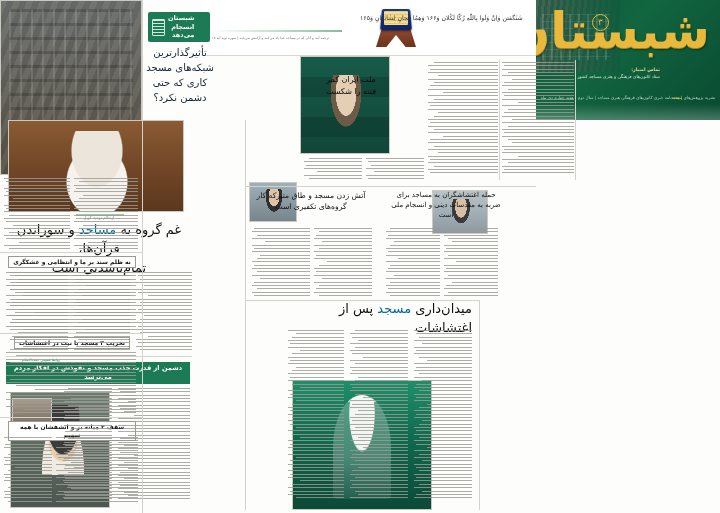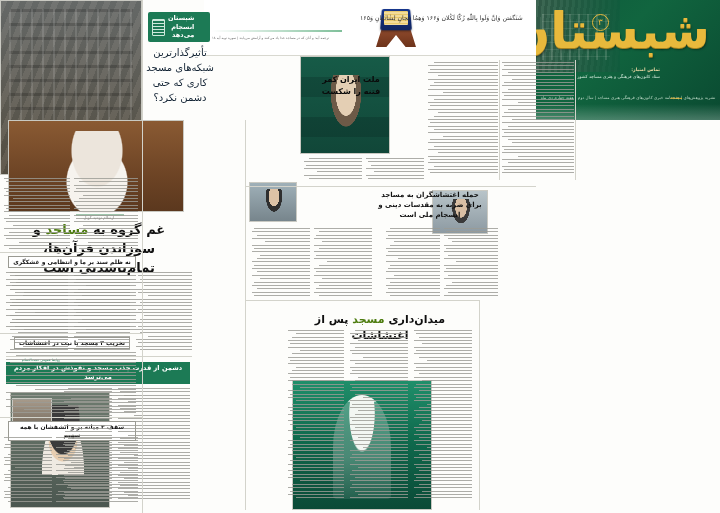--- a/index.html
+++ b/index.html
@@ -229,26 +229,26 @@
     border-radius: 50% 50% 4px 4px;
   }
   .ph-small-left {
     left: 12px; top: 398px; width: 40px; height: 34px;
     background: linear-gradient(180deg,#a89b8b,#6f6558);
   }
 
   
   .hl {
     position: absolute;
-    font-weight: bold;
+    font-weight: normal;
     color: #101010;
     text-align: center;
     line-height: 1.45;
   }
-  .hl .red { color: #4d7c0f; }
+  .hl .red { color: #0369a1; }
   .hl-bar {
     position:absolute;
     background:#1c7a55; color:#fff;
     font-weight:bold; text-align:center;
     padding:2px 4px; line-height:1.35;
   }
   .rule-short {
     position:absolute; height:2px; background:#9fc6ac;
   }
   .byline {
@@ -338,24 +338,25 @@
   <div class="photo ph-speaker-a"></div>
   <div class="photo ph-speaker-b"></div>
   <div class="photo ph-cleric-big"></div>
   <div class="photo ph-cleric-small"></div>
   <div class="photo ph-mosque"></div>
   <div class="photo ph-small-left"></div>
 
   <div class="hl" style="right:333px; top:74px; width:72px; font-size:8px; color:#0a0a0a; background:rgba(255,255,255,.0); white-space:pre-line; text-align:center;">ملت ایران کمر
 فتنه را شکست</div>
 
-  <div class="hl" style="right:234px; top:190px; width:112px; font-size:7px;">حمله اغتشاشگران به مساجد برای ضربه به مقدسات دینی و انسجام ملی است</div>
-
-
-  <div class="hl" style="right:248px; top:312px; width:184px; font-size:11px;">
+  <div class="hl" style="right:218px; top:190px; width:112px; font-size:7px;">حمله اغتشاشگران به مساجد برای ضربه به مقدسات دینی و انسجام ملی است</div>
+
+  <div class="hl" style="right:348px; top:190px; width:122px; font-size:7.6px;">آتش زدن مسجد و طاق متبرکه کار گروه‌های تکفیری است</div>
+
+  <div class="hl" style="right:248px; top:300px; width:184px; font-size:13px;text-align:right;">
     <span>میدان‌داری</span>
     <span class="red">مسجد</span>
     <span>پس از اغتشاشات</span>
   </div>
 
   <div class="rule-short" style="right:596px; top:214px; width:48px;"></div>
   <div class="byline" style="right:556px; top:215px; width:130px;">ازسلام توحید کوبل</div>
 
   <div class="hl" style="right:528px; top:221px; width:186px; font-size:13px;">
     <span>غم گروه به</span>

